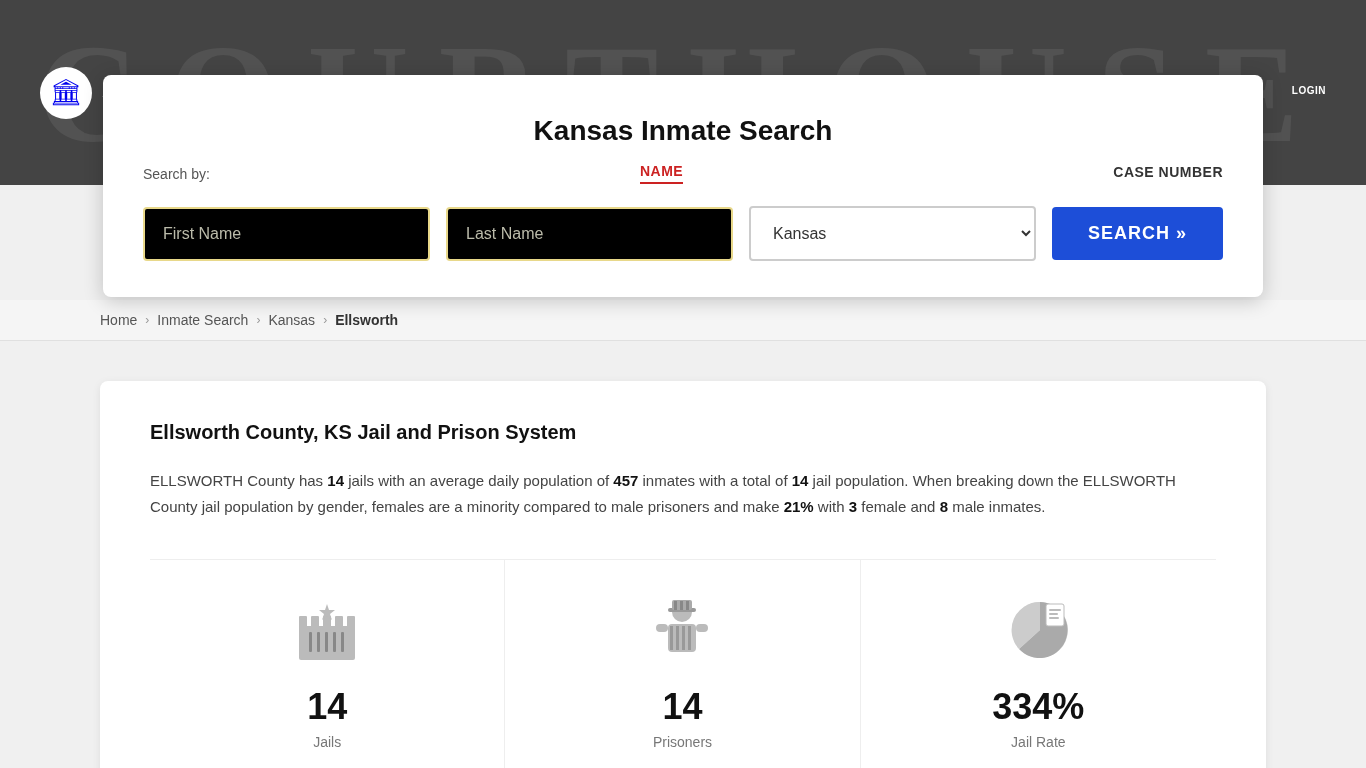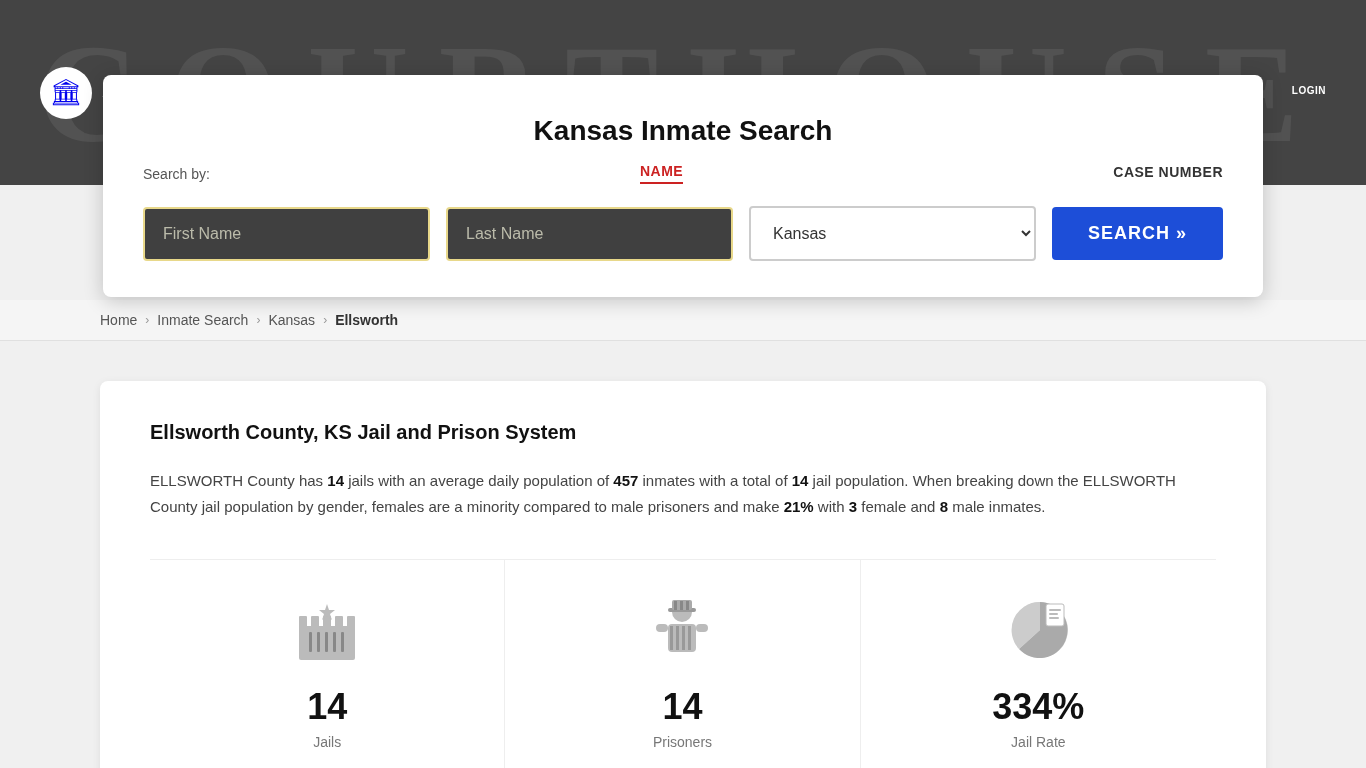--- a/index.html
+++ b/index.html
@@ -118,21 +118,21 @@
       display: flex;
       gap: 16px;
       align-items: center;
     }
     .search-input {
       flex: 1;
       padding: 16px 18px;
       font-size: 16px;
       border: 2px solid #e8d88a;
       border-radius: 4px;
-      background: #404040;
+      background: #000000;
       color: #aaa;
       outline: none;
     }
     .search-input::placeholder {
       color: #bba;
     }
     .state-select {
       flex: 1;
       padding: 16px 18px;
       font-size: 16px;

